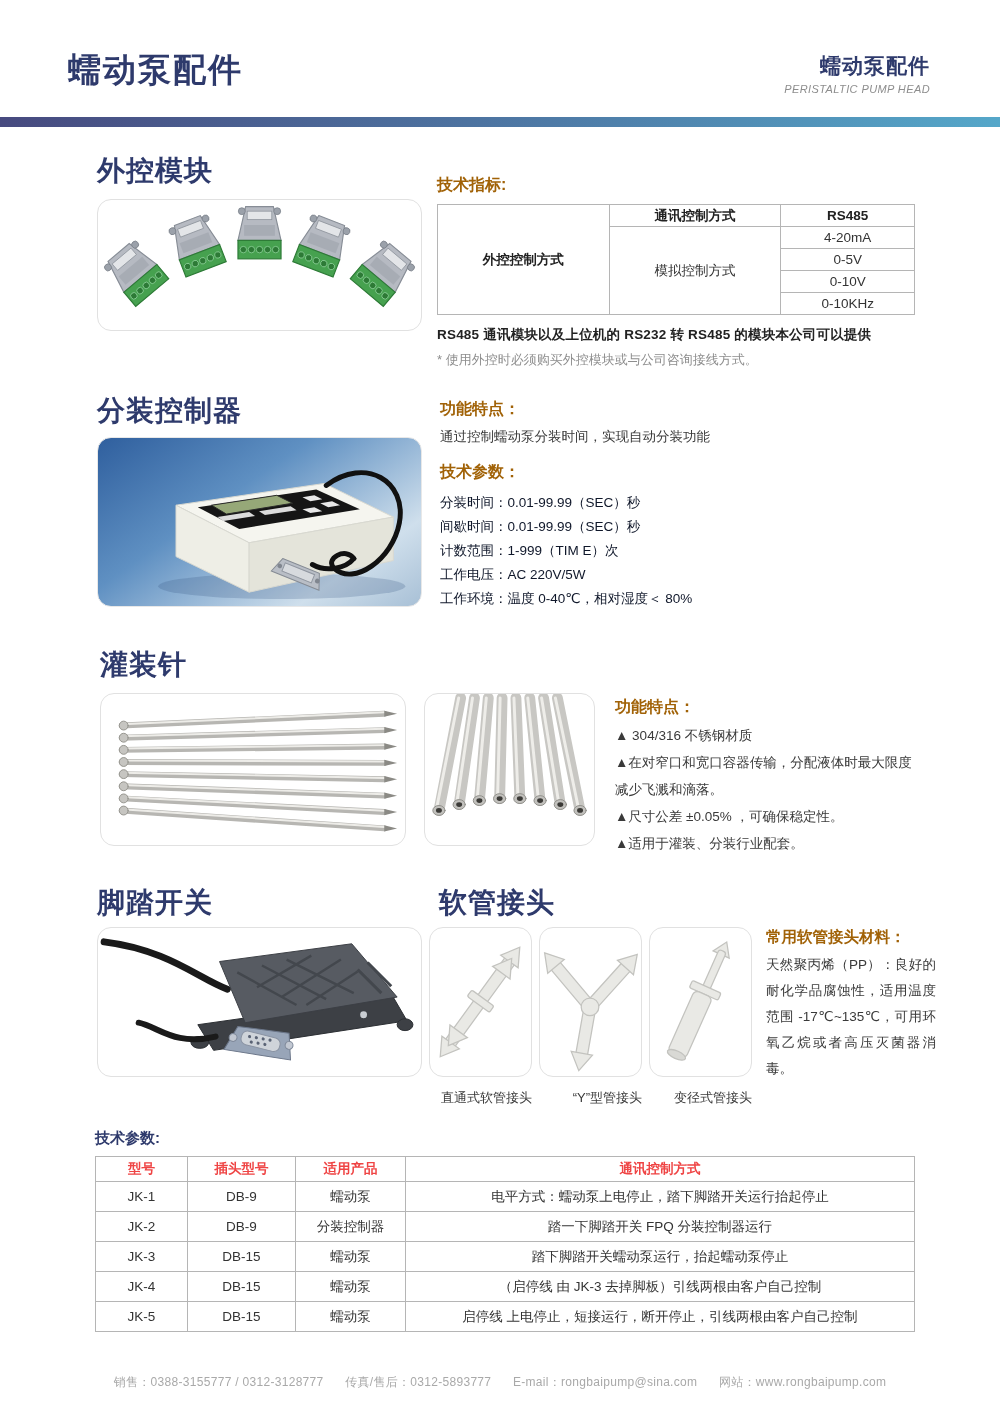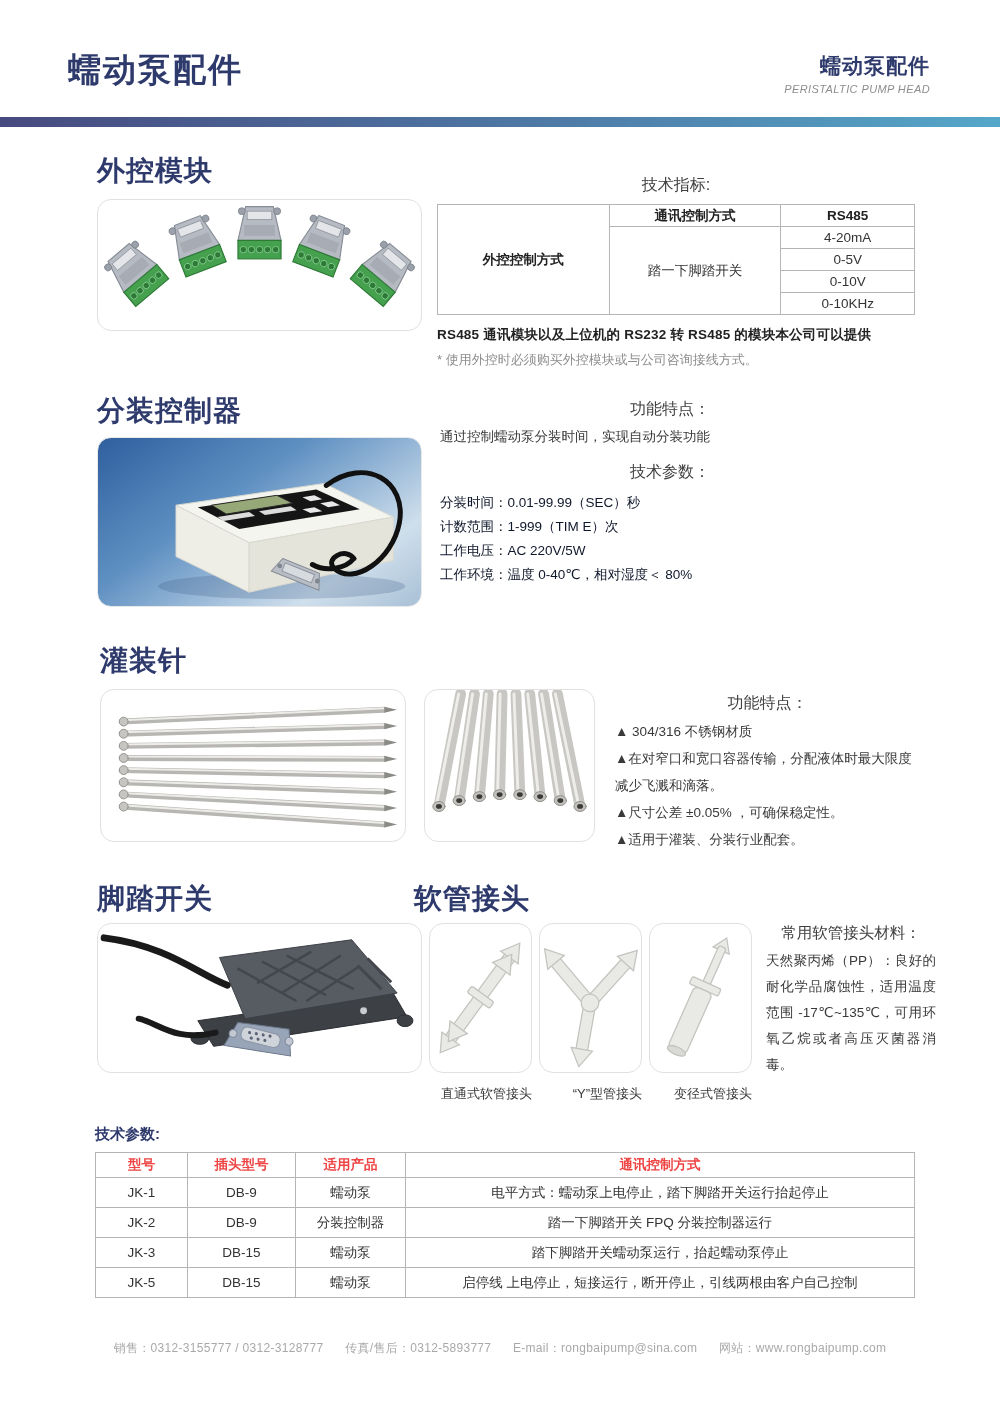--- a/index.html
+++ b/index.html
@@ -10,21 +10,21 @@
   }
   
   .header { display:flex; justify-content:space-between; align-items:flex-start; padding:52px 70px 0 68px; }
   .main-title { font-size:33px; font-weight:bold; color:#2e3a6c; letter-spacing:2px; line-height:1.1; }
   .header-right { text-align:right; }
   .header-right .cn { font-size:21px; font-weight:bold; color:#2e3a6c; letter-spacing:1px; }
   .header-right .en { font-size:11px; color:#8d8d8d; font-style:italic; letter-spacing:0.4px; margin-top:3px; }
   .gradient-bar { height:10px; margin-top:22px; background:linear-gradient(to right,#474a7f,#4e7aa6 55%,#55a7c9); }
 
   h2.sec-title { font-size:28px; font-weight:bold; color:#2e3a6c; letter-spacing:1px; line-height:1.15; }
-  h3.sub-title { font-size:16px; font-weight:normal; color:#404040;text-align:center; }
+  h3.sub-title { font-size:16px; font-weight:bold; color:#a16207; }
   .img-box { border:1px solid #e1e1e1; border-radius:14px; overflow:hidden; background:#fff; }
 
   
   .s1 { display:flex; margin:28px 0 0 97px; }
   .s1 .col-left { width:325px; }
   .s1 h2 { margin-bottom:12px; }
   .box-connectors { width:325px; height:132px; }
   .s1 .col-right { margin-left:15px; width:478px; margin-top:20px; }
   .s1 h3 { margin-bottom:8px; }
   .spec-table { width:100%; border-collapse:collapse; font-size:13.5px; color:#333; }
@@ -50,21 +50,21 @@
   .box-needles1 { width:306px; height:153px; }
   .box-needles2 { width:171px; height:153px; margin-left:18px; }
   .s3 .col-text { margin-left:20px; width:305px; margin-top:4px; }
   .s3 .feat { font-size:13.5px; line-height:27px; color:#3a3a3a; }
   .s3 h3 { margin-bottom:4px; }
 
   
   .s4 { margin:30px 0 0 97px; }
   .s4 .heads { position:relative; height:34px; }
   .s4 .heads .h-foot { position:absolute; left:0; top:0; }
-  .s4 .heads .h-hose { position:absolute; left:317px; top:0; }
+  .s4 .heads .h-hose { position:absolute; left:342px; top:0; }
   .s4 .row { display:flex; margin-top:6px; align-items:flex-start; }
   .box-foot { width:325px; height:150px; }
   .fitting { margin-left:7px; width:103px; text-align:right; }
   .fitting:first-of-type { margin-left:2px; }
   .box-fit { width:103px; height:150px; }
   .cap { font-size:13px; color:#3a3a3a; margin-top:12px; }
   .material { margin-left:14px; width:170px; margin-top:0; }
   .material h3 { font-size:15.5px; }
   .material p { font-size:13.5px; line-height:26px; text-align:justify; margin-top:4px; color:#3a3a3a; }
 
@@ -124,21 +124,21 @@
   <div class="col-right">
     <h3 class="sub-title">技术指标:</h3>
     <table class="spec-table">
       <tbody>
           <tr>
         <td rowspan="5" class="bold" style="width:36%">外控控制方式</td>
         <td class="bold" style="width:36%">通讯控制方式</td>
         <td class="bold">RS485</td>
       </tr>
       <tr>
-        <td rowspan="4">踏一下脚踏开关</td>
+        <td rowspan="4">模拟控制方式</td>
         <td>4-20mA</td>
       </tr>
       <tr>
             <td>0-5V</td>
           </tr>
       <tr>
             <td>0-10V</td>
           </tr>
       <tr>
             <td>0-10KHz</td>
@@ -176,20 +176,21 @@
         </g>
       </svg>
     </div>
   </div>
   <div class="col-right">
     <h3 class="sub-title">功能特点：</h3>
     <p class="body-text">通过控制蠕动泵分装时间，实现自动分装功能</p>
     <h3 class="sub-title second">技术参数：</h3>
     <div class="params">
       <p class="param-line">分装时间：0.01-99.99（SEC）秒</p>
+      <p class="param-line">间歇时间：0.01-99.99（SEC）秒</p>
       <p class="param-line">计数范围：1-999（TIM E）次</p>
       <p class="param-line">工作电压：AC 220V/5W</p>
       <p class="param-line">工作环境：温度 0-40℃，相对湿度＜ 80%</p>
     </div>
   </div>
 </section>
 
 <section class="s3">
   <h2 class="sec-title">灌装针</h2>
   <div class="row">
@@ -391,27 +392,33 @@
       <td>分装控制器</td>
       <td>踏一下脚踏开关 FPQ 分装控制器运行</td>
     </tr>
     <tr>
       <td>JK-3</td>
       <td>DB-15</td>
       <td>蠕动泵</td>
       <td>踏下脚踏开关蠕动泵运行，抬起蠕动泵停止</td>
     </tr>
     <tr>
+      <td>JK-4</td>
+      <td>DB-15</td>
+      <td>蠕动泵</td>
+      <td>（启停线 由 JK-3 去掉脚板）引线两根由客户自己控制</td>
+    </tr>
+    <tr>
       <td>JK-5</td>
       <td>DB-15</td>
       <td>蠕动泵</td>
       <td>启停线 上电停止，短接运行，断开停止，引线两根由客户自己控制</td>
     </tr>
   </tbody>
     </table>
 </section>
 
 <div class="footer">
-  <span>销售：0312-3155777 / 0312-3128777</span>
+  <span>销售：0388-3155777 / 0312-3128777</span>
   <span>传真/售后：0312-5893777</span>
   <span>E-mail：rongbaipump@sina.com</span>
   <span>网站：www.rongbaipump.com</span>
 </div>
 
 </body></html>

